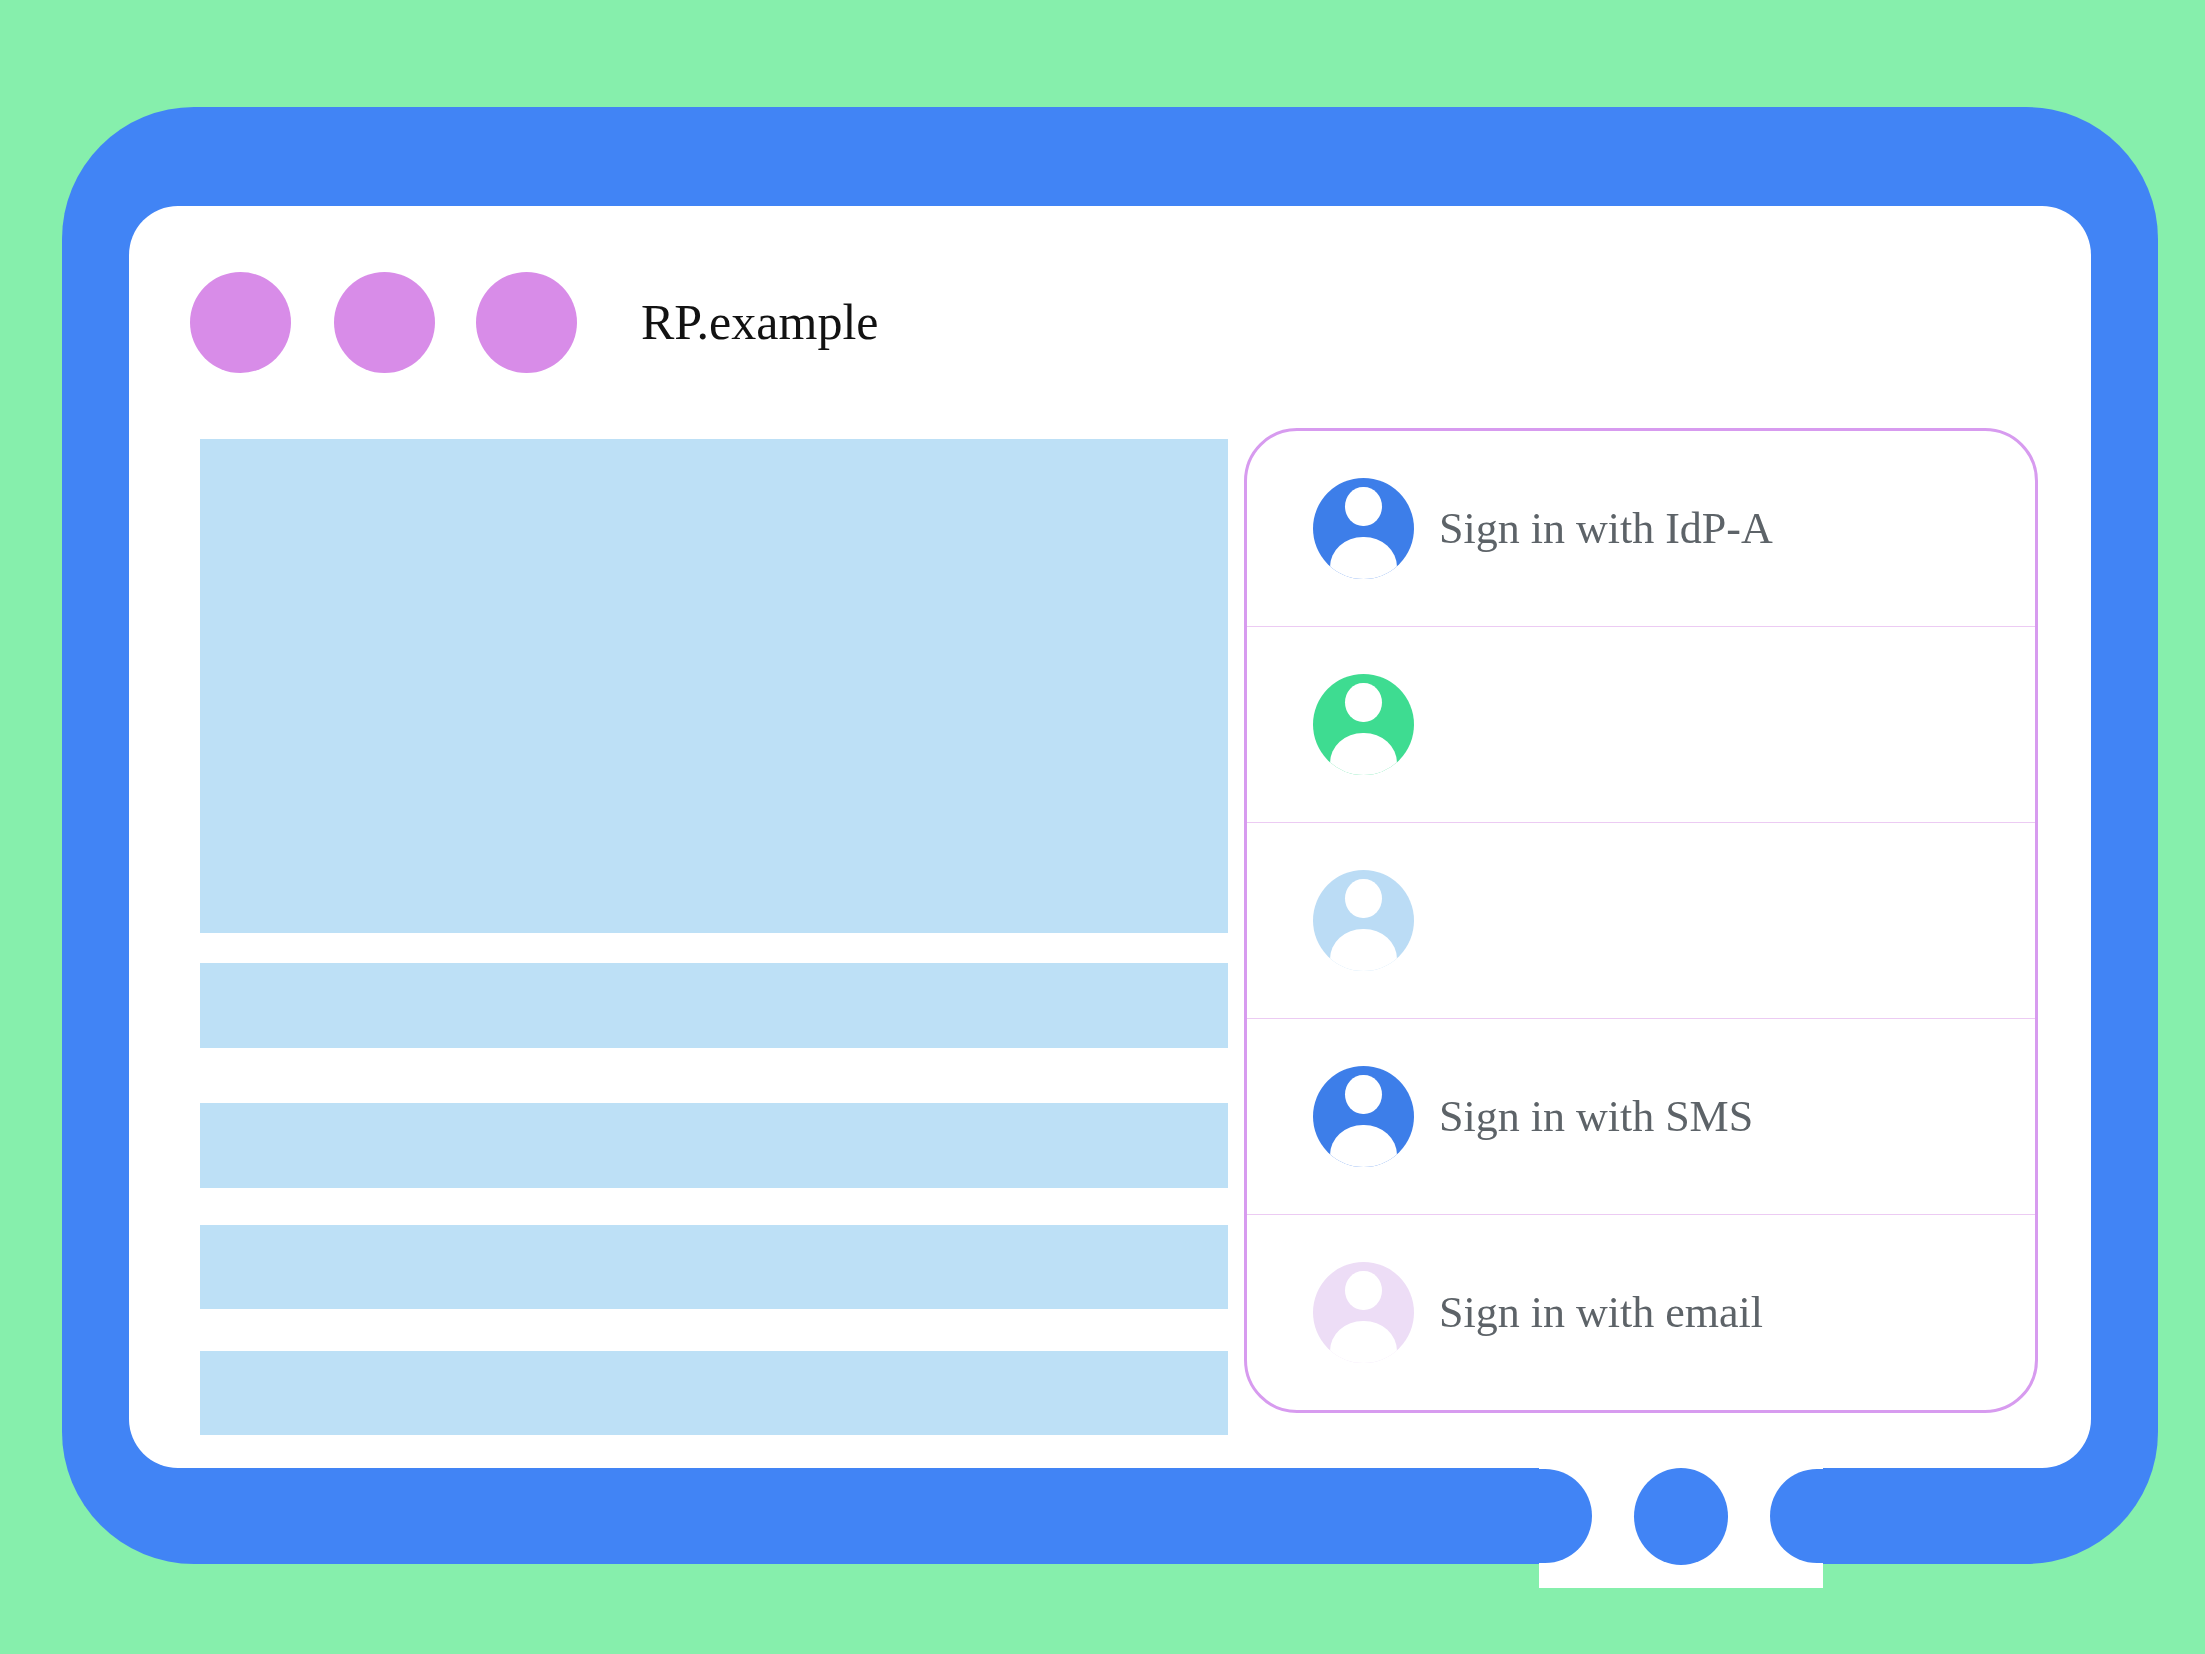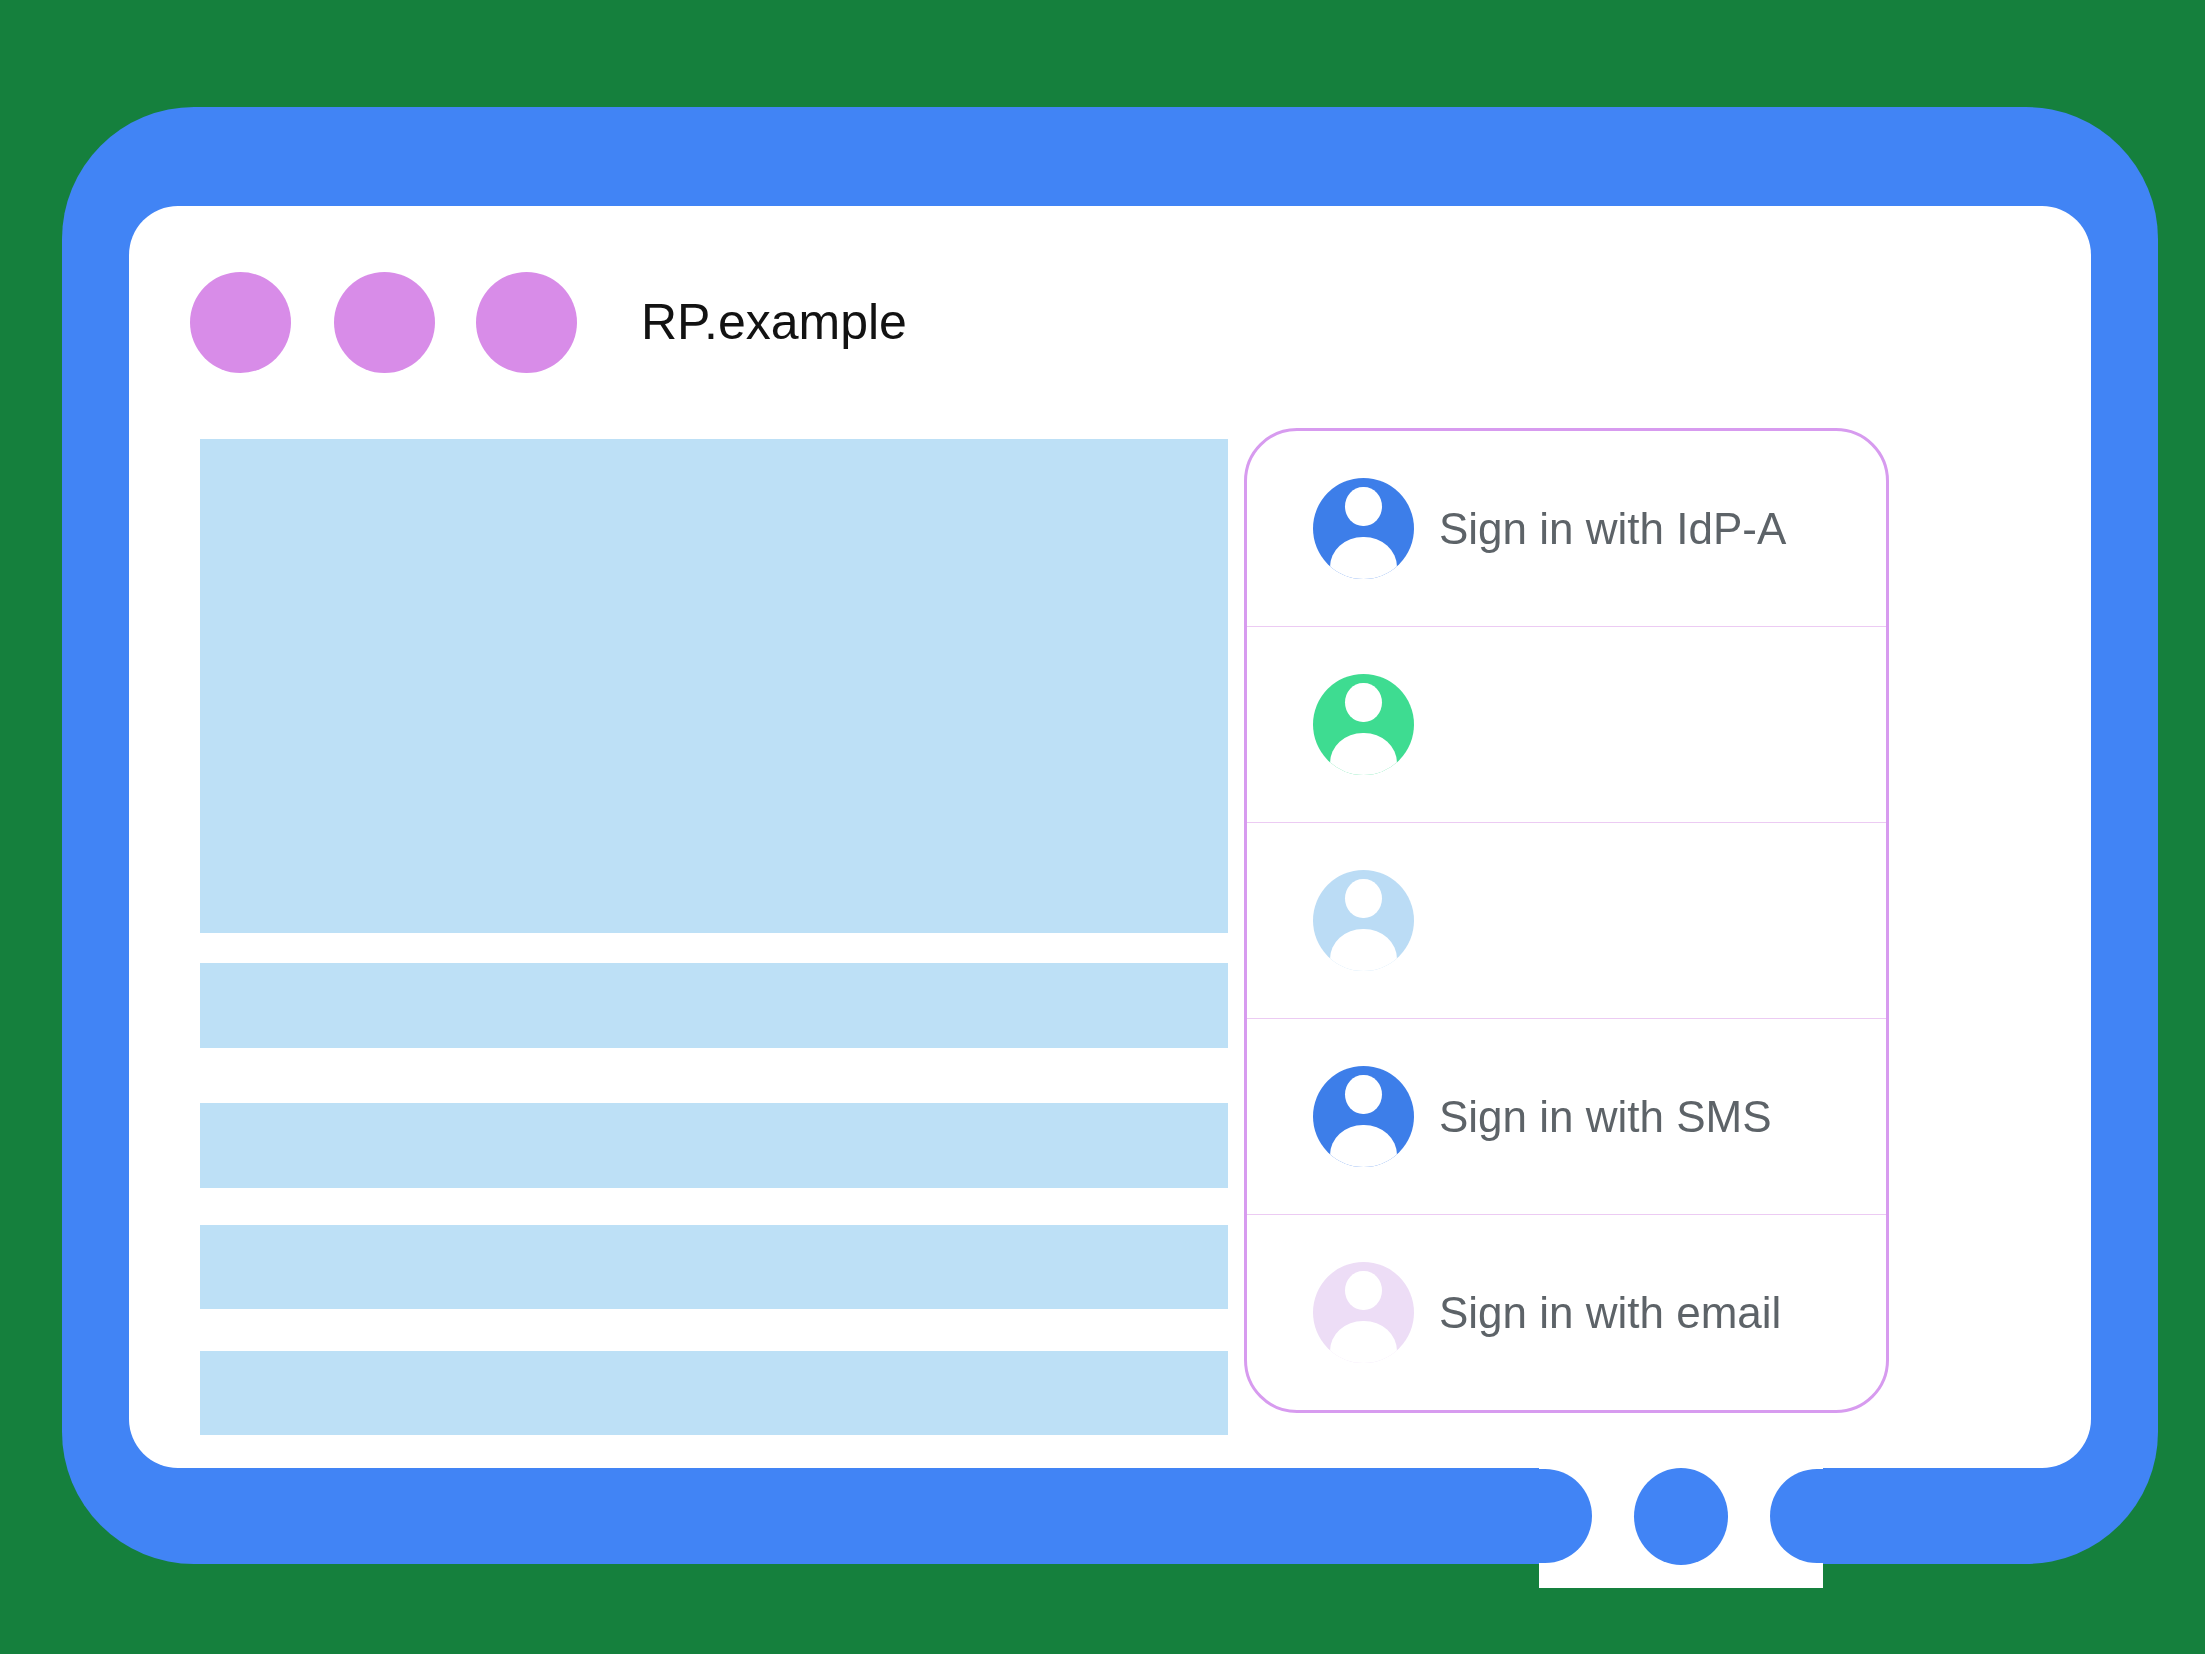--- a/index.html
+++ b/index.html
@@ -6,22 +6,22 @@
     --frame:#4184F5;
     --dot:#D88CE8;
     --placeholder:#BDE0F6;
     --panel-border:#D79BEF;
     --panel-divider:#ECCBF3;
     --label:#5D6368;
     --title:#121212;
   }
   html,body{margin:0;padding:0;background:#ffffff;}
   .canvas{
-    position:relative;width:2206px;height:1654px;background:#15803d;
-    overflow:hidden;font-family:Liberation Sans, sans-serif;
+    position:relative;width:2206px;height:1654px;background:#86efac;
+    overflow:hidden;font-family:Liberation Serif, serif;
   }
   
   .frame{position:absolute;left:62px;top:107px;width:2096px;height:1457px;
     background:var(--frame);border-radius:132px;}
   .screen{position:absolute;left:129px;top:206px;width:1962px;height:1262px;
     background:#ffffff;border-radius:49px;}
   
   .notch-gap{position:absolute;left:1539px;top:1464px;width:284px;height:124px;background:#ffffff;}
   .cap-left{position:absolute;left:1500px;top:1469px;width:92px;height:94px;
     background:var(--frame);border-radius:0 48px 48px 0;}
@@ -35,21 +35,21 @@
   .window-title{position:absolute;left:641px;top:322px;transform:translateY(-50%);
     font-size:50px;color:var(--title);letter-spacing:0;}
   
   .ph{position:absolute;left:200px;width:1028px;background:var(--placeholder);}
   .ph-hero{top:439px;height:494px;}
   .ph-bar1{top:963px;height:85px;}
   .ph-bar2{top:1103px;height:85px;}
   .ph-bar3{top:1225px;height:84px;}
   .ph-bar4{top:1351px;height:84px;}
   
-  .signin-panel{position:absolute;left:1244px;top:428px;width:645px;height:985px;
+  .signin-panel{position:absolute;left:1244px;top:428px;width:794px;height:985px;
     box-sizing:border-box;background:#ffffff;border:3.5px solid var(--panel-border);
     border-radius:53px;display:flex;flex-direction:column;overflow:hidden;}
   .signin-row{flex:1;display:flex;align-items:center;padding-left:66px;cursor:pointer;}
   .signin-row + .signin-row{border-top:1.8px solid var(--panel-divider);}
   .avatar{position:relative;flex:none;width:101px;height:101px;border-radius:50%;overflow:hidden;}
   .avatar .head{position:absolute;left:32%;top:9%;width:36%;height:39%;
     background:#ffffff;border-radius:50%;}
   .avatar .torso{position:absolute;left:17%;top:58%;width:66%;height:60%;
     background:#ffffff;border-radius:50%;}
   .signin-label{margin-left:25px;font-size:44px;color:var(--label);white-space:nowrap;}

